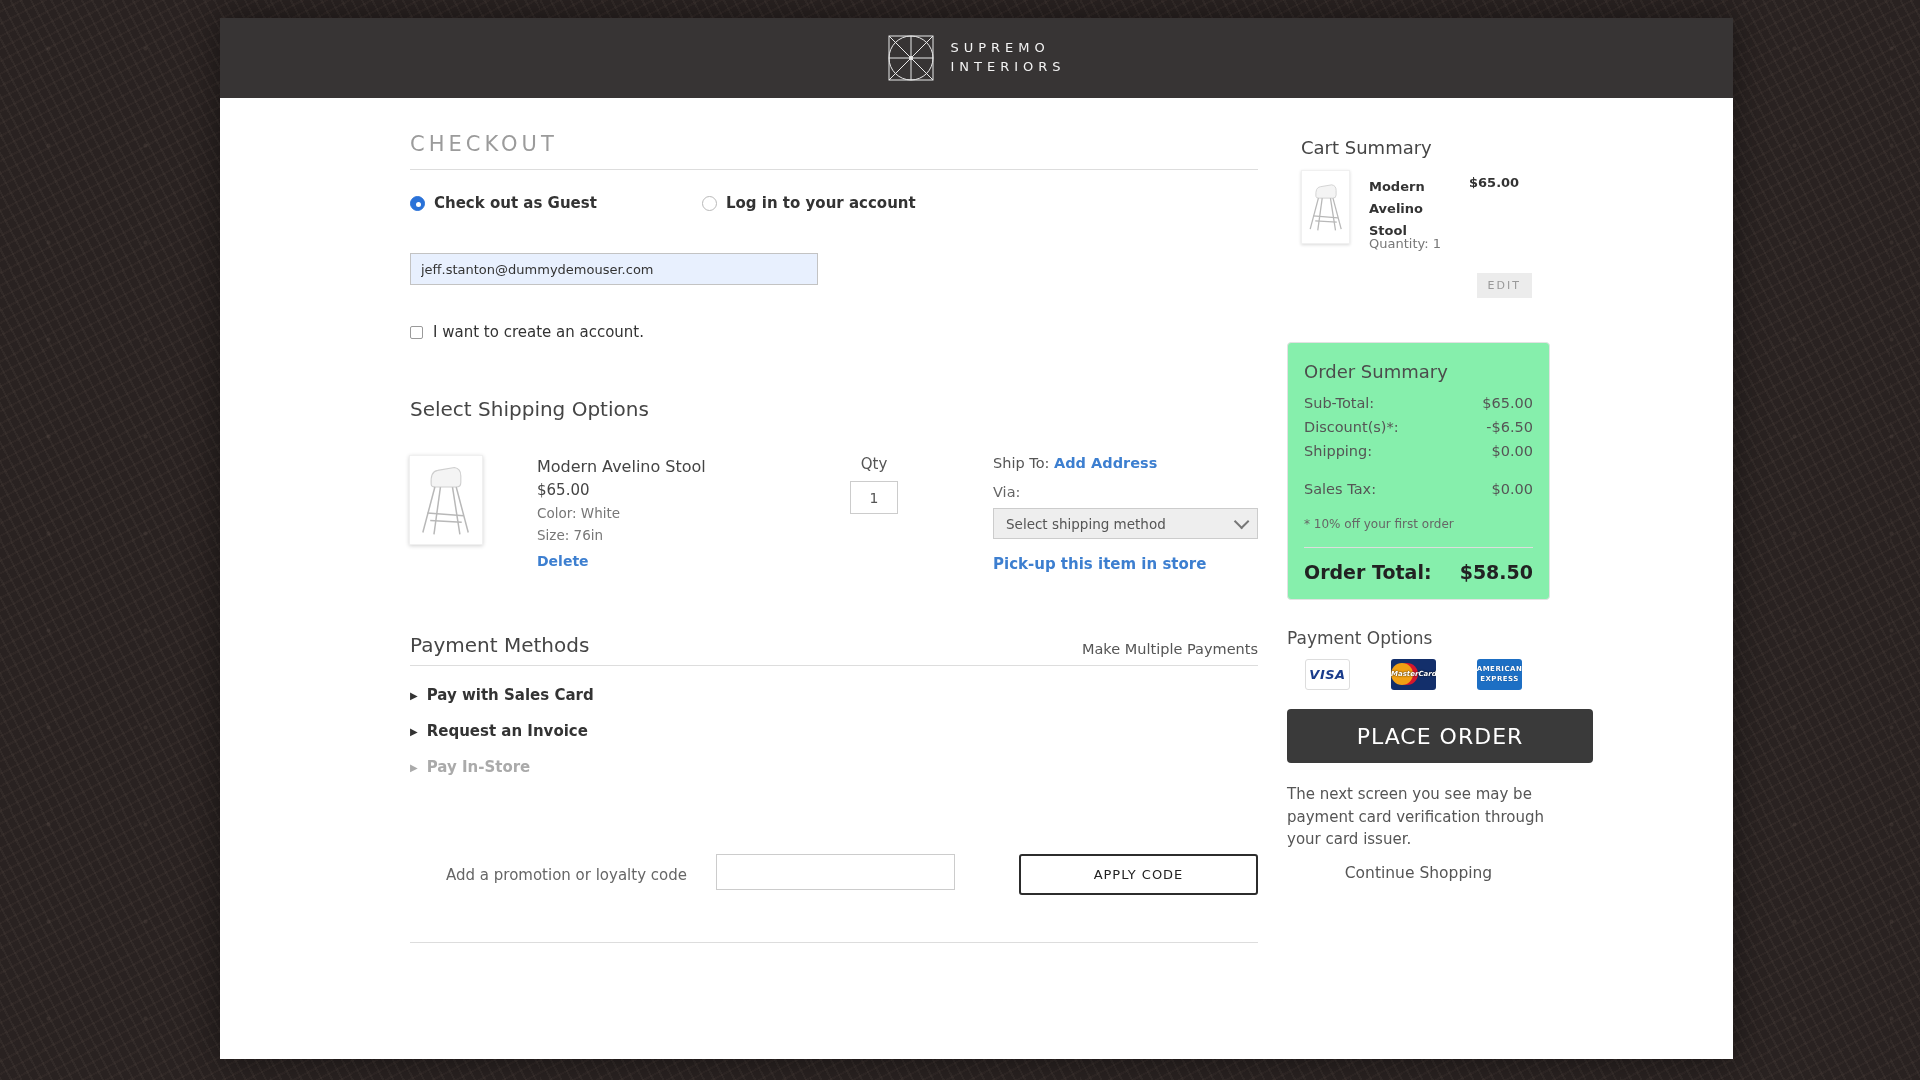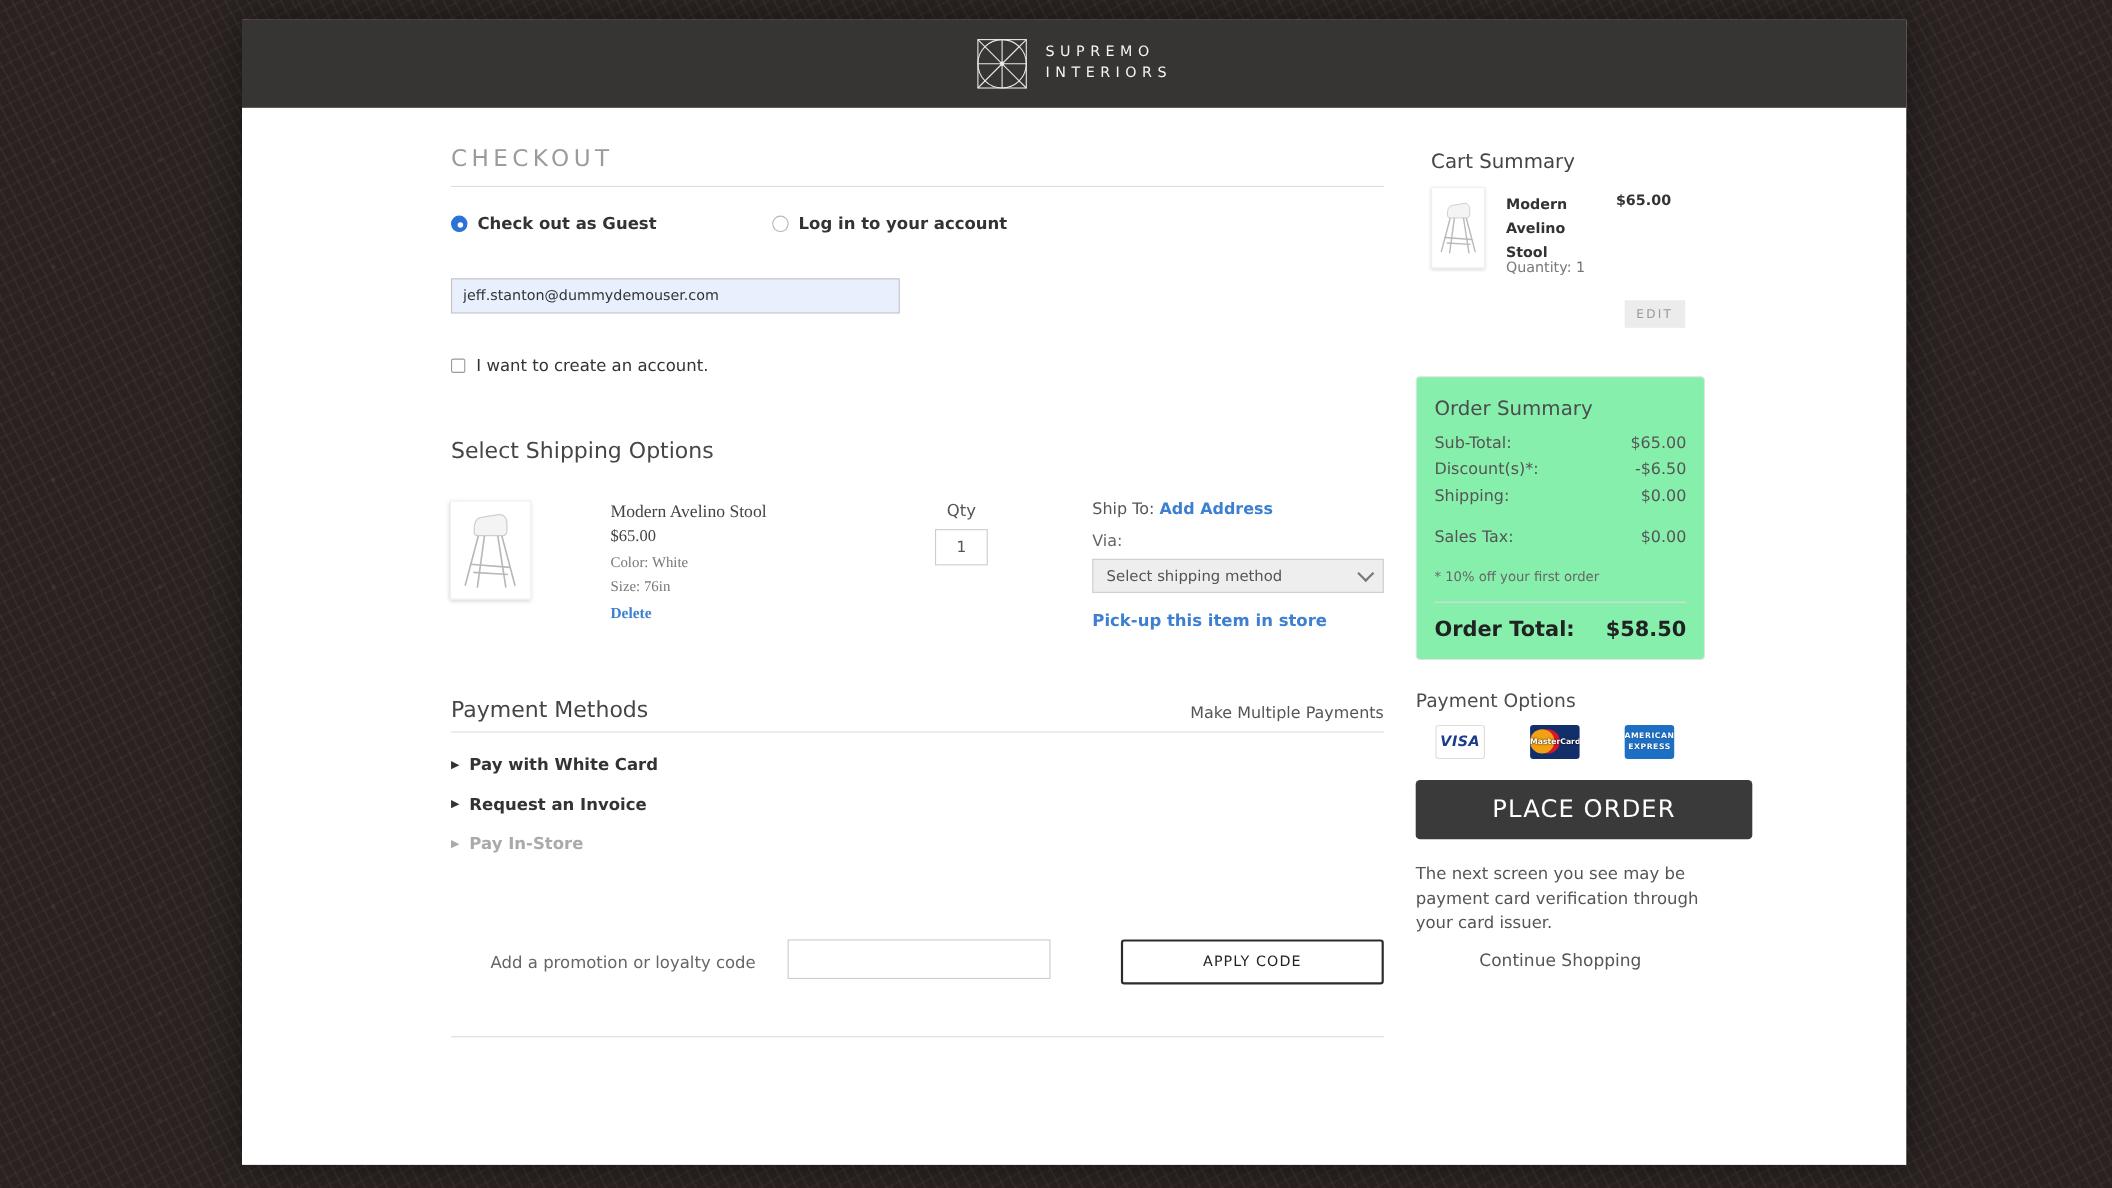--- a/index.html
+++ b/index.html
@@ -47,21 +47,21 @@
   .checkbox-label { font-size:15px; color:#333; }
   .section-title { font-size:20px; font-weight:400; color:#454545; }
   .shipping-title { margin-top:56px; }
   
   .product-row { position:relative; margin-top:34px; height:130px; }
   .product-image {
     position:absolute; left:-1px; top:0; width:74px; height:90px; background:#fff;
     border:1px solid #f0f0f0; box-shadow:0 1px 4px rgba(0,0,0,.18);
     display:flex; align-items:center; justify-content:center;
   }
-  .product-details { position:absolute; left:145px; top:2px;font-family:Liberation Serif, serif; }
+  .product-details { position:absolute; left:127px; top:2px; }
   .product-name { font-size:16px; color:#444; }
   .product-price { font-size:15px; color:#444; margin-top:5px; }
   .product-attr { font-size:13.5px; color:#777; margin-top:6px; }
   .delete-link { font-size:14px; font-weight:bold; color:#3d7fd0; margin-top:10px; cursor:pointer; display:inline-block; }
   .qty-block { position:absolute; left:440px; top:0; width:48px; text-align:center; }
   .qty-label { font-size:15px; color:#555; }
   .qty-input { margin-top:8px; width:48px; height:33px; border:1px solid #ccc; text-align:center; font-size:14px; color:#555; font-family:inherit; outline:none; }
   .ship-block { position:absolute; left:583px; top:0; width:265px; }
   .ship-to-line { font-size:14.5px; color:#555; }
   .blue-link { color:#3d7fd0; font-weight:bold; cursor:pointer; }
@@ -119,21 +119,21 @@
   .order-divider { margin-top:16px; border:none; border-top:1px solid #ddd; }
   .order-total-row { display:flex; justify-content:space-between; margin-top:13px; font-size:19px; font-weight:bold; color:#222; }
   .payment-options-title { margin-top:28px; font-size:17px; font-weight:400; color:#4c4c4c; }
   .cards-row { margin-top:11px; display:flex; align-items:center; gap:41px; padding-left:18px; }
   .card-icon { width:45px; height:31px; border-radius:3px; position:relative; overflow:hidden; flex:none; }
   .card-visa { background:#fff; border:1px solid #ddd; display:flex; align-items:center; justify-content:center; }
   .card-visa span { font-size:13px; font-weight:bold; font-style:italic; color:#1a3c8b; letter-spacing:.5px; }
   .card-mc { background:#132f6b; }
   .card-mc .c1 { position:absolute; left:5px; top:4px; width:22px; height:22px; border-radius:50%; background:#d6172c; }
   .card-mc .c2 { position:absolute; right:5px; top:4px; width:22px; height:22px; border-radius:50%; background:#f2a114; }
-  .card-mc span { position:absolute; left:0; right:0; top:11px; text-align:right; font-size:7px; font-weight:bold; color:#fff; text-shadow:0 0 2px #000; }
+  .card-mc span { position:absolute; left:0; right:0; top:11px; text-align:right; font-size:7px; font-weight:bold; font-style:italic; color:#fff; text-shadow:0 0 2px #000; }
   .card-amex { background:#1d6fc4; display:flex; flex-direction:column; align-items:center; justify-content:center; line-height:1.3; }
   .card-amex span { font-size:7px; font-weight:bold; color:#fff; letter-spacing:.5px; text-shadow:0 0 1px #0a3a75; }
   .place-order-btn {
     margin-top:19px; width:306px; height:54px; background:#3a3a3a; color:#fff;
     border:none; border-radius:4px; font-size:22px; letter-spacing:1px; font-weight:400;
     font-family:inherit; cursor:pointer;
   }
   .verify-note { margin-top:20px; width:263px; font-size:15px; color:#555; line-height:1.5; }
   .continue-link { margin-top:13px; width:263px; text-align:center; font-size:15.5px; color:#555; cursor:pointer; }
   svg { display:block; }
@@ -225,21 +225,21 @@
     </div>
 
     <div class="pm-header">
       <h2 class="section-title">Payment Methods</h2>
       <span class="pm-right-link">Make Multiple Payments</span>
     </div>
 
     <div class="accordion">
       <div class="accordion-item">
         <span class="acc-arrow">▶</span>
-        <span class="acc-label">Pay with White Card</span>
+        <span class="acc-label">Pay with Sales Card</span>
       </div>
       <div class="accordion-item">
         <span class="acc-arrow">▶</span>
         <span class="acc-label">Request an Invoice</span>
       </div>
       <div class="accordion-item disabled">
         <span class="acc-arrow">▶</span>
         <span class="acc-label">Pay In-Store</span>
       </div>
     </div>

